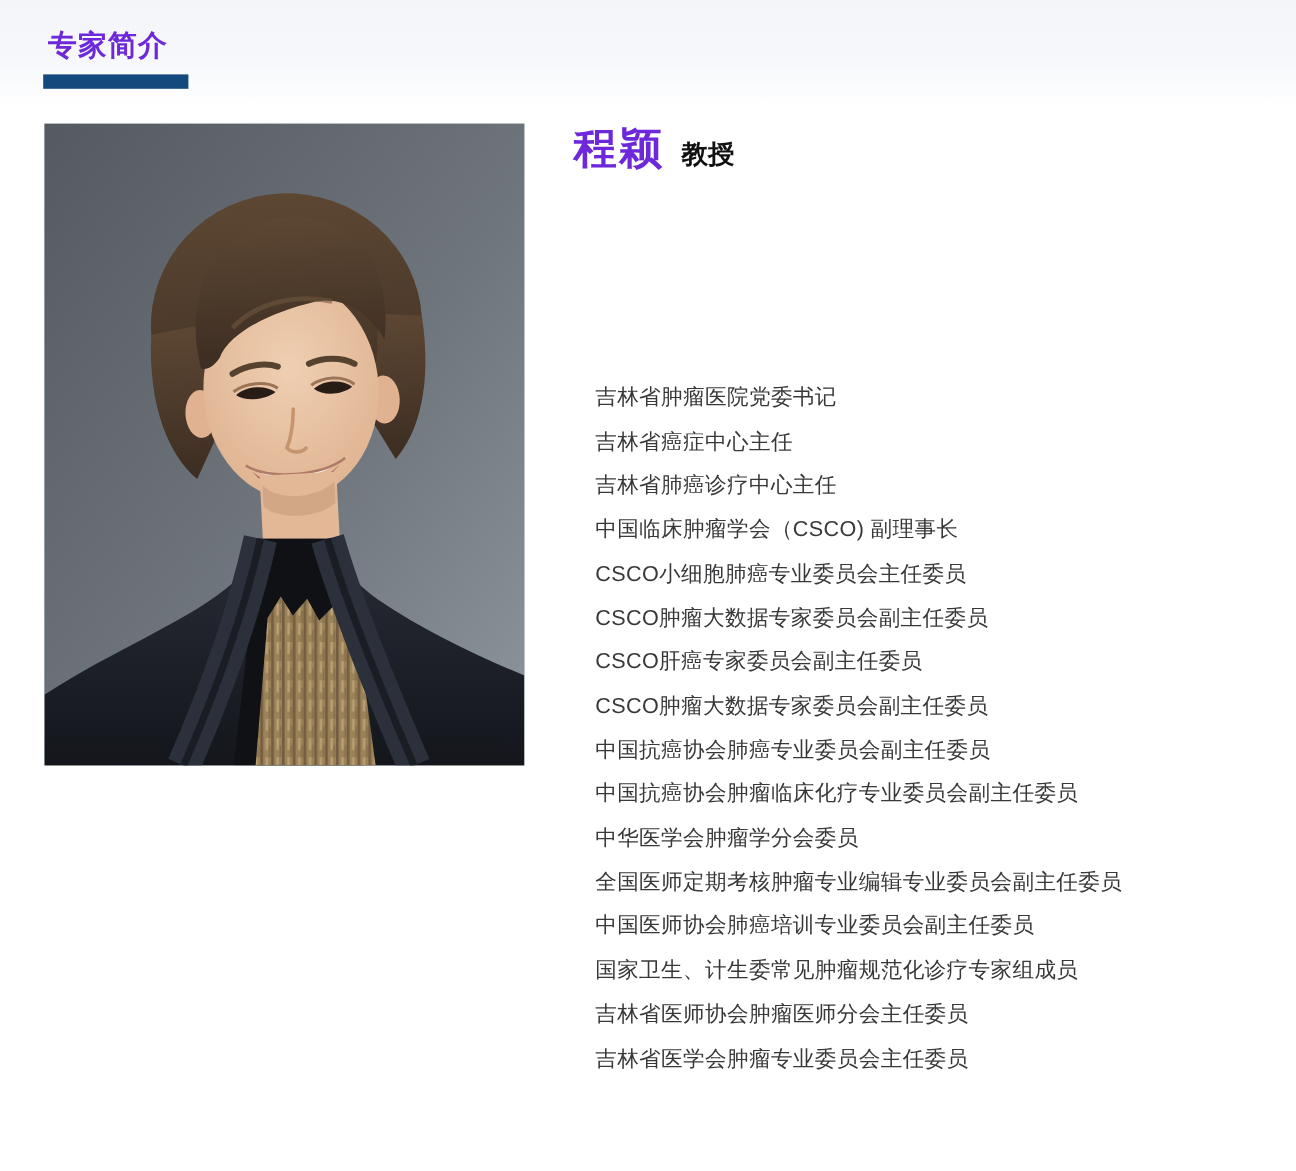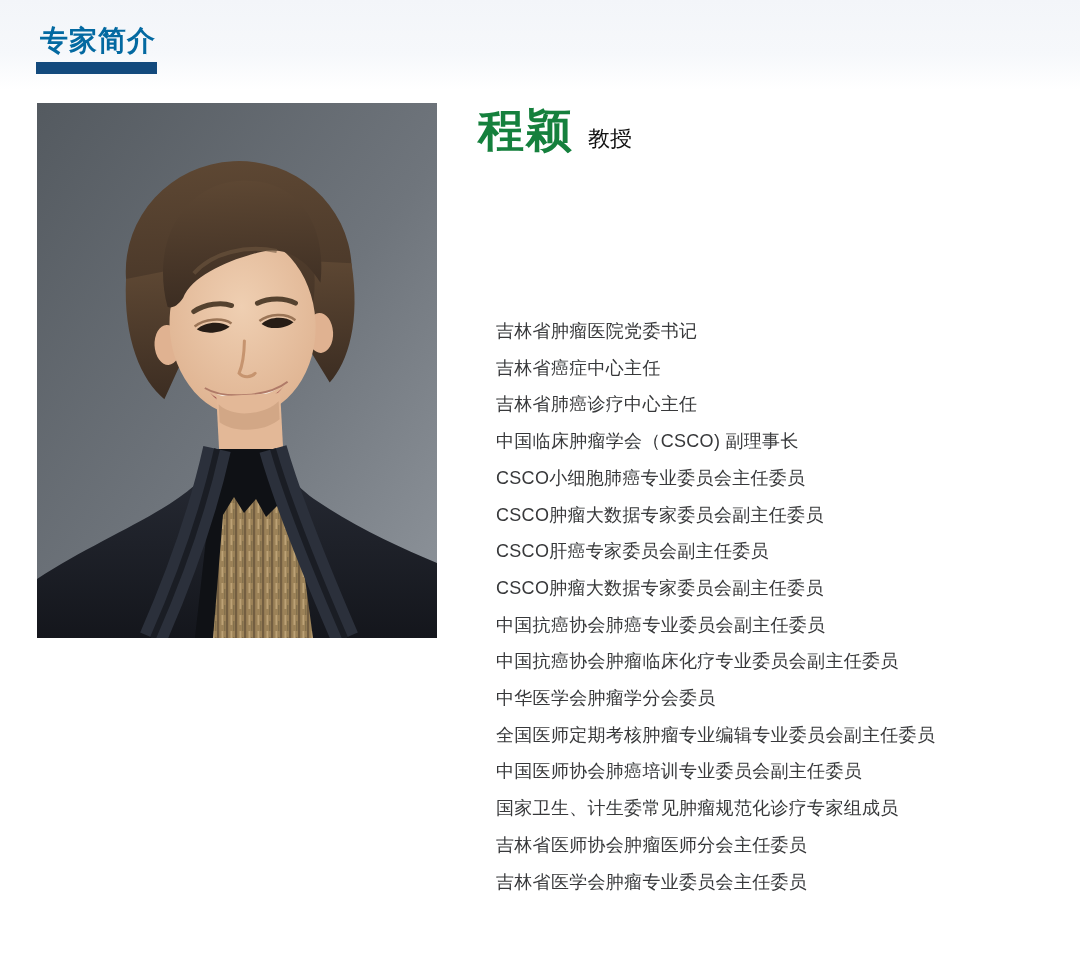--- a/index.html
+++ b/index.html
@@ -10,39 +10,39 @@
     color:#333;
     overflow:hidden;
   }
   .screen{position:relative;width:1080px;height:976px;background:#ffffff;}
   .top-band{
     position:absolute;left:0;top:0;width:1080px;height:90px;
     background:linear-gradient(#f3f5f9 0%,#f6f8fb 60%,#ffffff 100%);
   }
   .section-title{
     position:absolute;left:40px;top:22px;
-    font-size:28px;font-weight:700;color:#0369a1;letter-spacing:1px;
+    font-size:24px;font-weight:700;color:#6d28d9;letter-spacing:1px;
   }
   .accent-bar{
     position:absolute;left:36px;top:62px;width:121px;height:12px;
     background:#134a7d;
   }
   .photo-wrap{
     position:absolute;left:37px;top:103px;width:400px;height:535px;
     overflow:hidden;background:#6d737a;
   }
   .photo-wrap svg{display:block;width:100%;height:100%;}
   .name-row{
     position:absolute;left:478px;top:100px;white-space:nowrap;
   }
   .expert-name{
-    font-size:46px;font-weight:700;color:#15803d;letter-spacing:2px;
+    font-size:36px;font-weight:700;color:#6d28d9;letter-spacing:2px;
   }
   .expert-title{
-    font-size:22px;font-weight:400;color:#111;margin-left:14px;
+    font-size:22px;font-weight:700;color:#111;margin-left:14px;
   }
   .highlights{
     position:absolute;left:478px;top:180px;width:590px;
     font-size:25px;font-weight:700;color:#1b1b1b;
     line-height:44px;letter-spacing:0.5px;
     margin:0;padding:0;list-style:none;
   }
   .positions{
     position:absolute;left:478px;top:295px;width:600px;
     font-size:18px;color:#37383a;line-height:36.7px;

